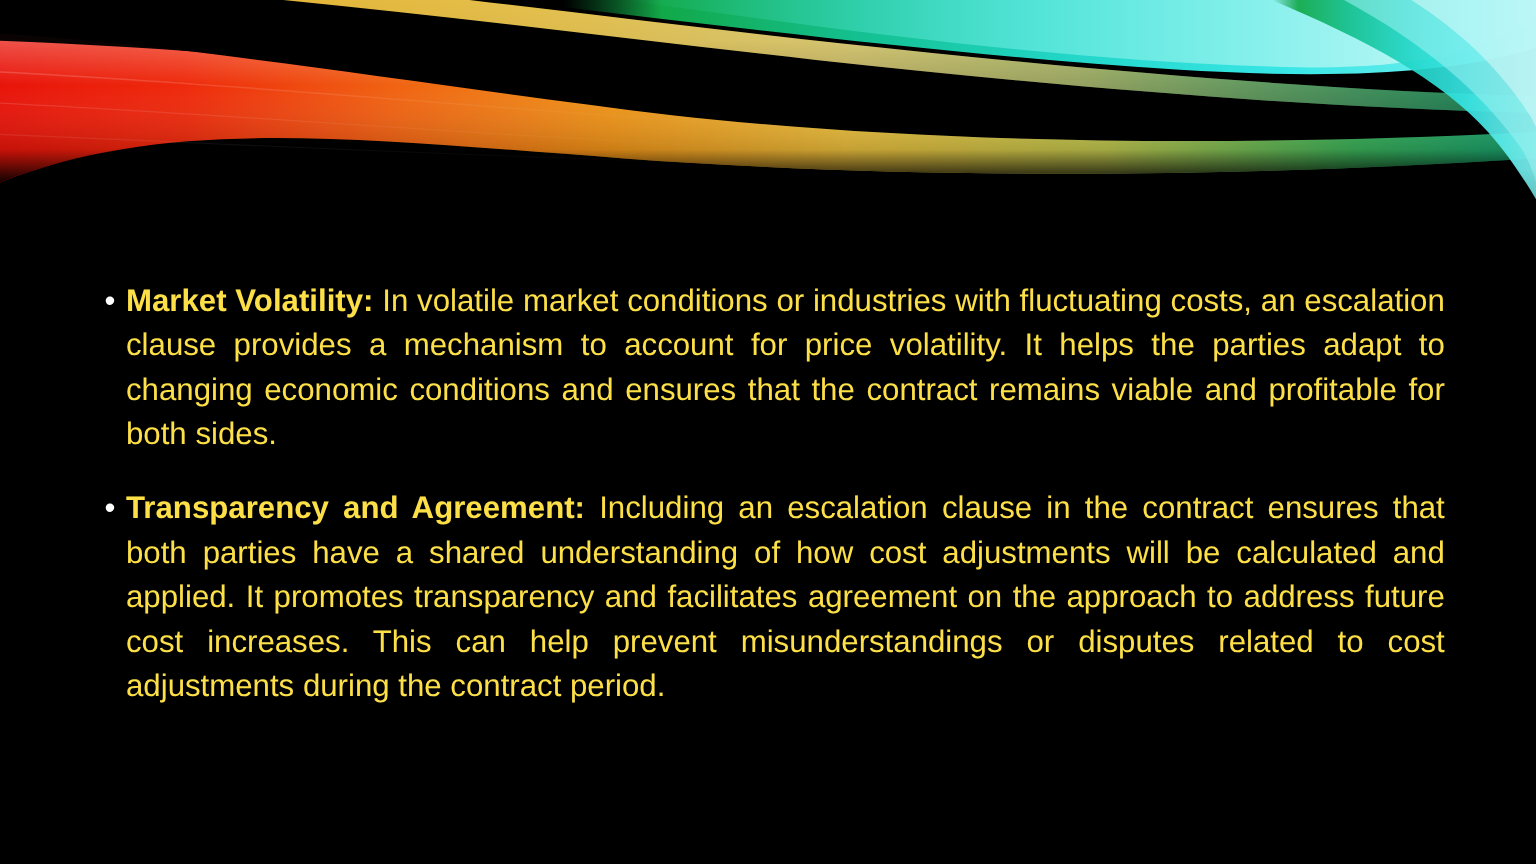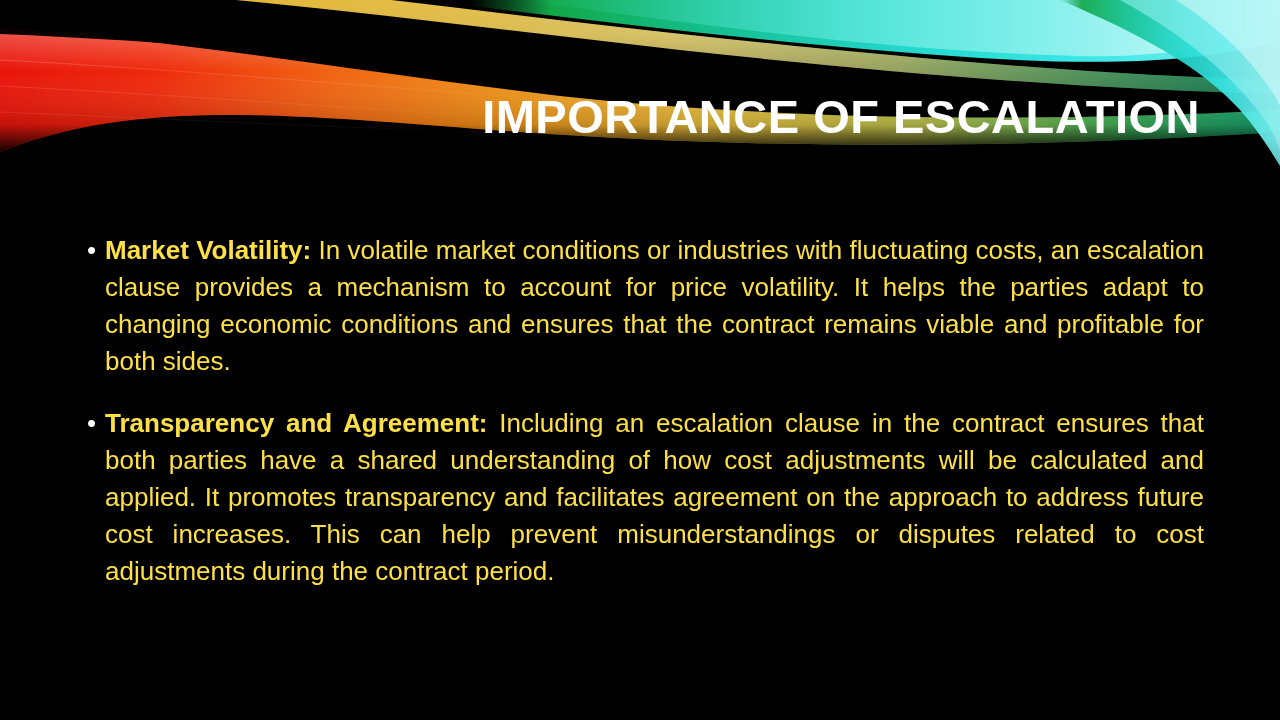--- a/index.html
+++ b/index.html
@@ -176,21 +176,20 @@
 
       <path d="M0,60 C 200,70 400,90 620,104" stroke="url(#streakFade)" stroke-width="1.2" fill="none" opacity="0.5"></path>
       <path d="M0,86 C 200,96 420,114 640,124" stroke="url(#streakFade)" stroke-width="1" fill="none" opacity="0.35"></path>
       <path d="M0,112 C 190,120 390,130 600,136" stroke="url(#streakFade)" stroke-width="1" fill="none" opacity="0.25"></path>
 
       <rect x="0" y="140" width="1280" height="80" fill="url(#fadeDown)" opacity="0.9"></rect>
     </svg>
   </div>
 
   <div class="title-block">
-    <div class="title-line">IMPORTANCE OF ESCALATION</div>
   </div>
 
   <div class="body-block">
 
     <div class="bullet-row">
       <div class="bullet-dot">•</div>
       <div class="bullet-text"><span class="lead">Market Volatility:</span><span> In volatile market conditions or industries with fluctuating costs, an escalation clause provides a mechanism to account for price volatility. It helps the parties adapt to changing economic conditions and ensures that the contract remains viable and profitable for both sides.</span></div>
     </div>
 
     <div class="bullet-row">

